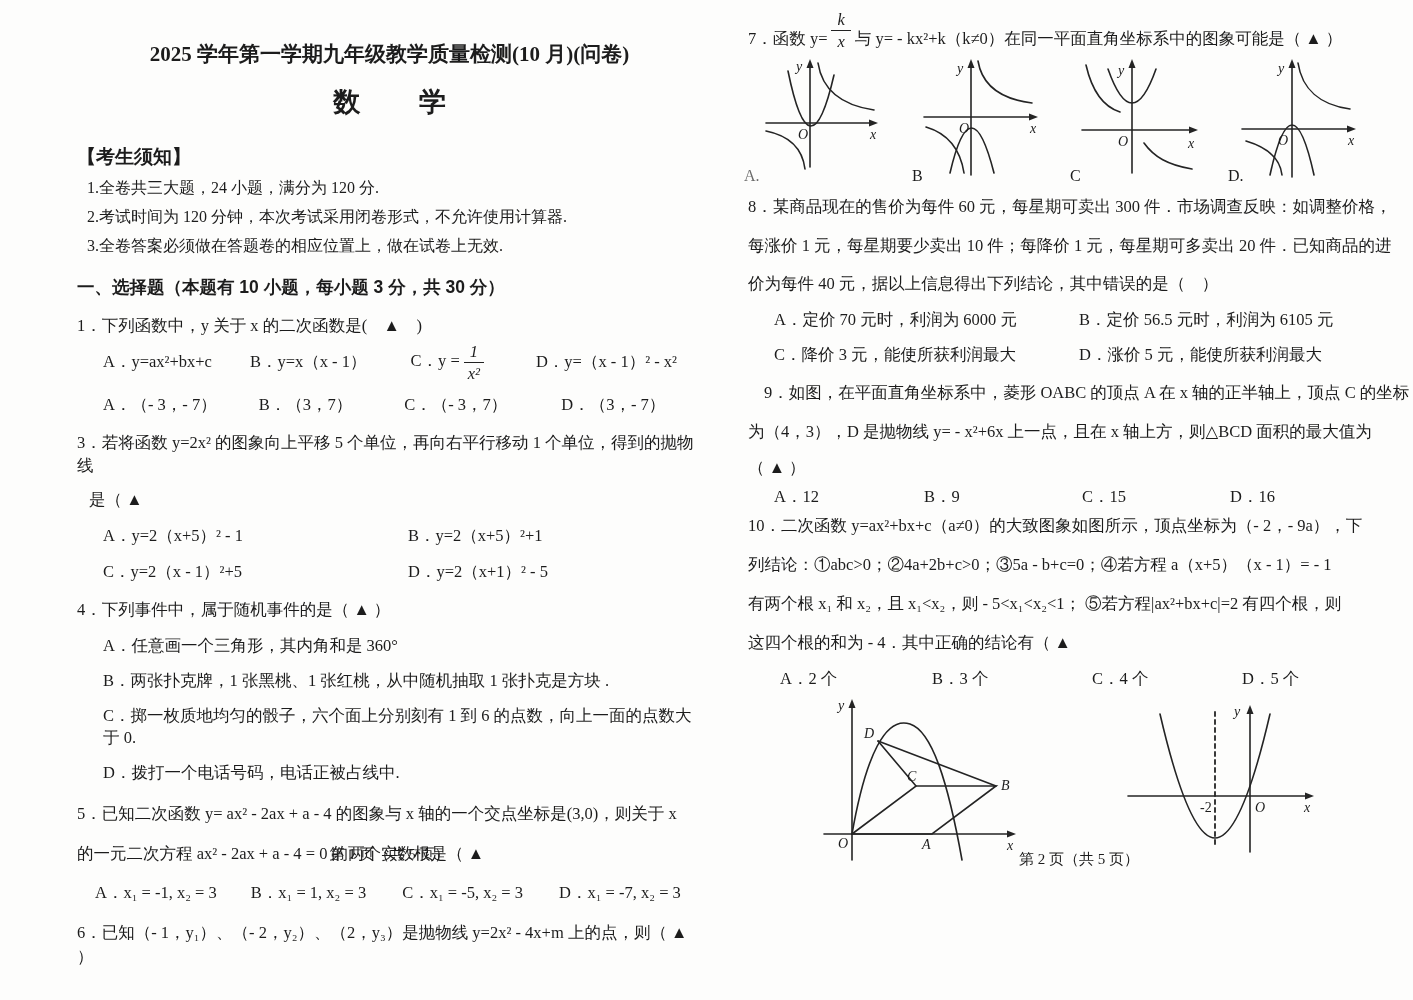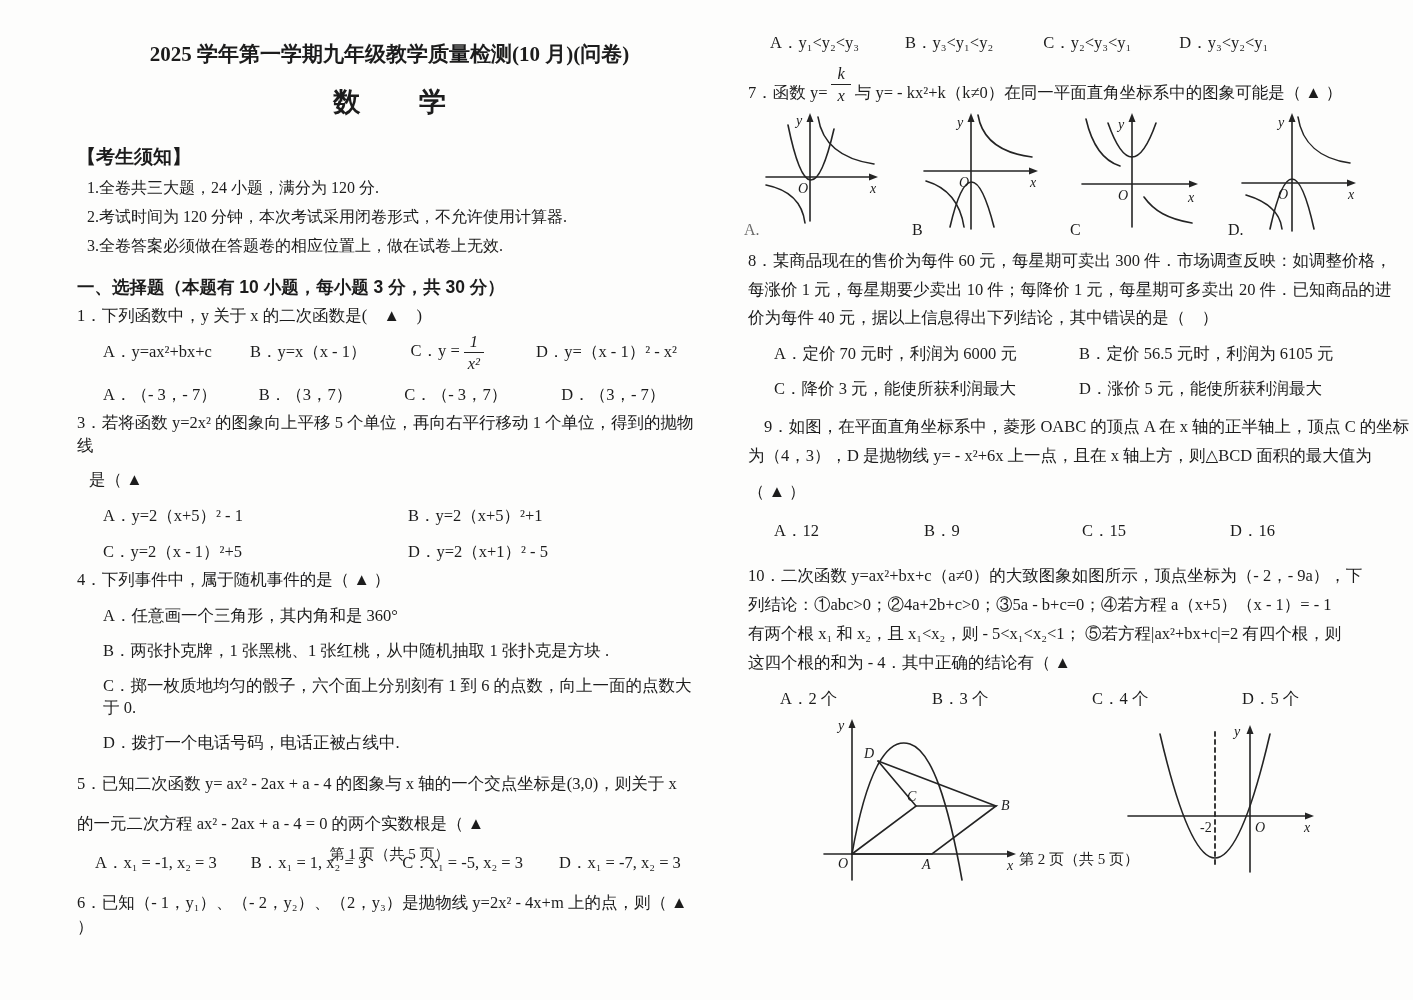--- a/index.html
+++ b/index.html
@@ -13,21 +13,21 @@
 
   .exam-title { margin-top:40px; text-align:center; font-size:21px; font-weight:700; }
   .subject    { margin-top:16px; text-align:center; font-size:27px; font-weight:700;
                 letter-spacing:26px; padding-left:26px; }
   .notice-head{ margin-top:24px; font-size:19px; font-weight:700;
                 font-family:"Liberation Sans","DejaVu Sans",sans-serif; }
   .notice     { margin-top:8px; padding-left:10px; font-size:16px; }
   .section-title { margin-top:18px; font-size:17.5px; font-weight:700;
                 font-family:"Liberation Sans","DejaVu Sans",sans-serif; }
 
-  .stem  { margin-top:5px; font-size:16.5px; line-height:1.45; }
+  .stem  { margin-top:15px; font-size:16.5px; line-height:1.45; }
   .stem2 { margin-top:11px; padding-left:12px; font-size:16.5px; }
   .opts-row { margin-top:11px; padding-left:26px; font-size:16.5px;
               display:flex; align-items:center; }
   .opts-row > span { display:inline-block; }
   .two-col > span:first-child { width:305px; }
   .opt-line { margin-top:11px; padding-left:26px; font-size:16.5px; }
 
   .frac { display:inline-block; text-align:center; vertical-align:middle;
           font-style:italic; line-height:1.05; margin:0 4px; }
   .frac .num { display:block; border-bottom:1.4px solid #222; padding:1px 6px 2px; }
@@ -115,26 +115,20 @@
       <span>D．x₁ = -7, x₂ = 3</span>
     </div>
 
     <div class="stem" style="margin-top:17px;">6．已知（- 1，y₁）、（- 2，y₂）、（2，y₃）是抛物线 y=2x² - 4x+m 上的点，则（ ▲ ）</div>
 
     <div class="footer">第 1 页（共 5 页）</div>
   </div>
 
   <div class="page page-right">
 
-    <div class="opts-row" style="margin-top:32px; padding-left:22px;">
-      <span style="margin-right:46px;">A．y₁&lt;y₂&lt;y₃</span>
-      <span style="margin-right:50px;">B．y₃&lt;y₁&lt;y₂</span>
-      <span style="margin-right:48px;">C．y₂&lt;y₃&lt;y₁</span>
-      <span>D．y₃&lt;y₂&lt;y₁</span>
-    </div>
 
     <div class="stem" style="display:flex; align-items:flex-end; margin-top:10px;">
       <span>7．函数 y=</span>
       <span class="frac">
           <span class="num">k</span>
           <span class="den">x</span>
         </span>
       <span>与 y= - kx²+k（k≠0）在同一平面直角坐标系中的图象可能是（ ▲ ）</span>
     </div>
 
@@ -209,28 +203,28 @@
       <span>B．定价 56.5 元时，利润为 6105 元</span>
     </div>
     <div class="opts-row two-col" style="margin-top:13px;">
       <span>C．降价 3 元，能使所获利润最大</span>
       <span>D．涨价 5 元，能使所获利润最大</span>
     </div>
 
     <div class="stem" style="margin-top:15px;margin-left:16px;">9．如图，在平面直角坐标系中，菱形 OABC 的顶点 A 在 x 轴的正半轴上，顶点 C 的坐标</div>
     <div class="stem">为（4，3），D 是抛物线 y= - x²+6x 上一点，且在 x 轴上方，则△BCD 面积的最大值为</div>
     <div class="stem" style="margin-top:12px;">（ ▲ ）</div>
-    <div class="opts-row" style="margin-top:16px;">
+    <div class="opts-row" style="margin-top:6px;">
       <span style="width:150px;">A．12</span>
       <span style="width:158px;">B．9</span>
       <span style="width:148px;">C．15</span>
       <span>D．16</span>
     </div>
 
-    <div class="stem" style="margin-top:22px;">10．二次函数 y=ax²+bx+c（a≠0）的大致图象如图所示，顶点坐标为（- 2，- 9a），下</div>
+    <div class="stem" style="margin-top:6px;">10．二次函数 y=ax²+bx+c（a≠0）的大致图象如图所示，顶点坐标为（- 2，- 9a），下</div>
     <div class="stem">列结论：①abc&gt;0；②4a+2b+c&gt;0；③5a - b+c=0；④若方程 a（x+5）（x - 1）= - 1</div>
     <div class="stem">有两个根 x₁ 和 x₂，且 x₁&lt;x₂，则 - 5&lt;x₁&lt;x₂&lt;1；  ⑤若方程|ax²+bx+c|=2 有四个根，则</div>
     <div class="stem">这四个根的和为 - 4．其中正确的结论有（ ▲</div>
     <div class="opts-row" style="margin-top:13px; padding-left:32px;">
       <span style="width:152px;">A．2 个</span>
       <span style="width:160px;">B．3 个</span>
       <span style="width:150px;">C．4 个</span>
       <span>D．5 个</span>
     </div>
 

